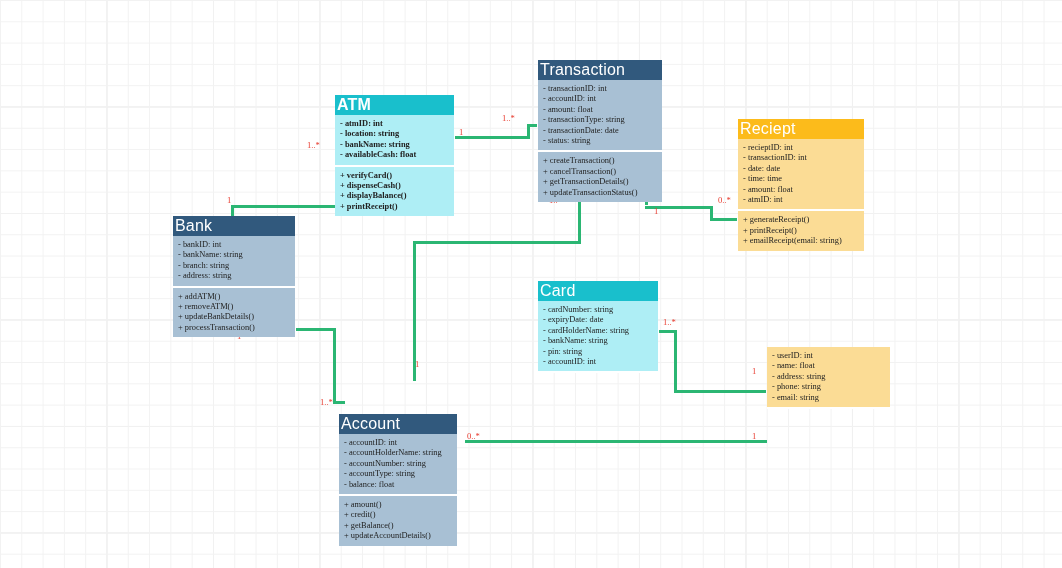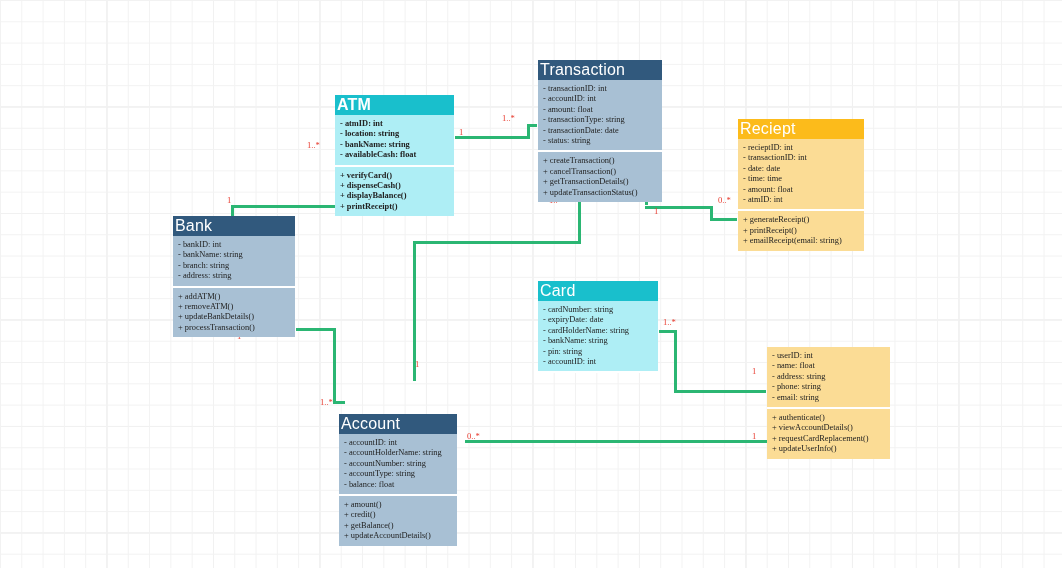--- a/index.html
+++ b/index.html
@@ -224,21 +224,15 @@
 
   <div class="uml-class t-amber" style="left:766px;top:346px;width:125px;">
     <div class="uml-sec">
       <span class="ln">- userID: int</span>
       <span class="ln">- name: float</span>
       <span class="ln">- address: string</span>
       <span class="ln">- phone: string</span>
       <span class="ln">- email: string</span>
     </div>
     <div class="gap"></div>
-    <div class="uml-sec">
-      <span class="ln">+ authenticate()</span>
-      <span class="ln">+ viewAccountDetails()</span>
-      <span class="ln">+ requestCardReplacement()</span>
-      <span class="ln">+ updateUserInfo()</span>
-    </div>
   </div>
 
 </div>
 
 </body></html>

